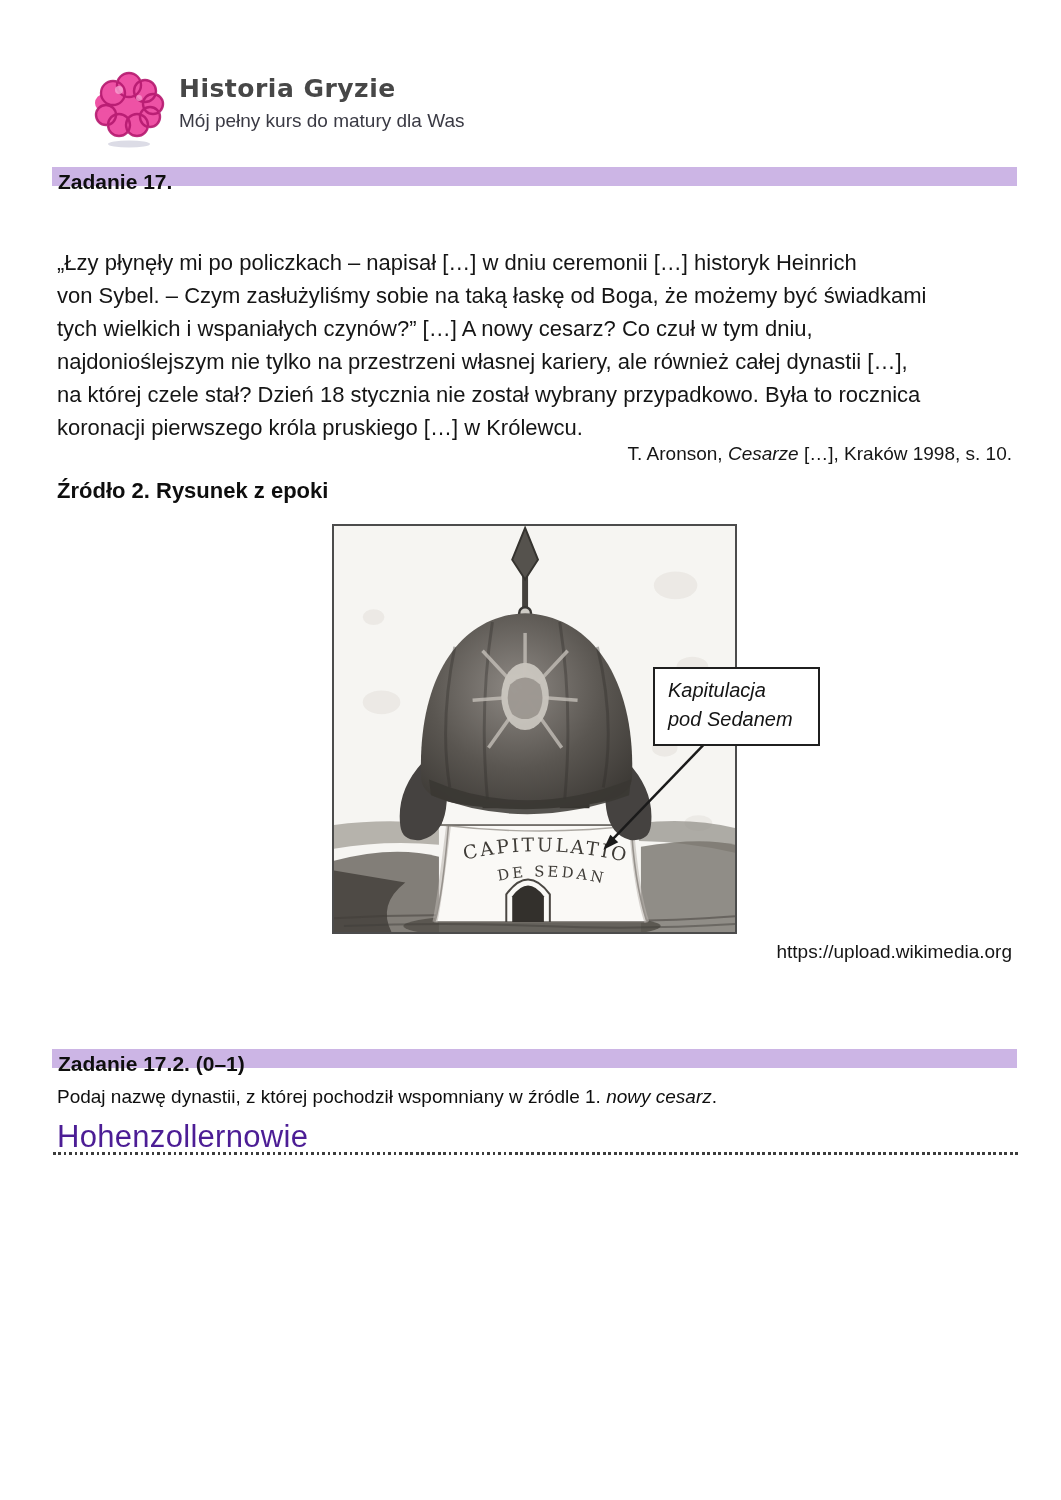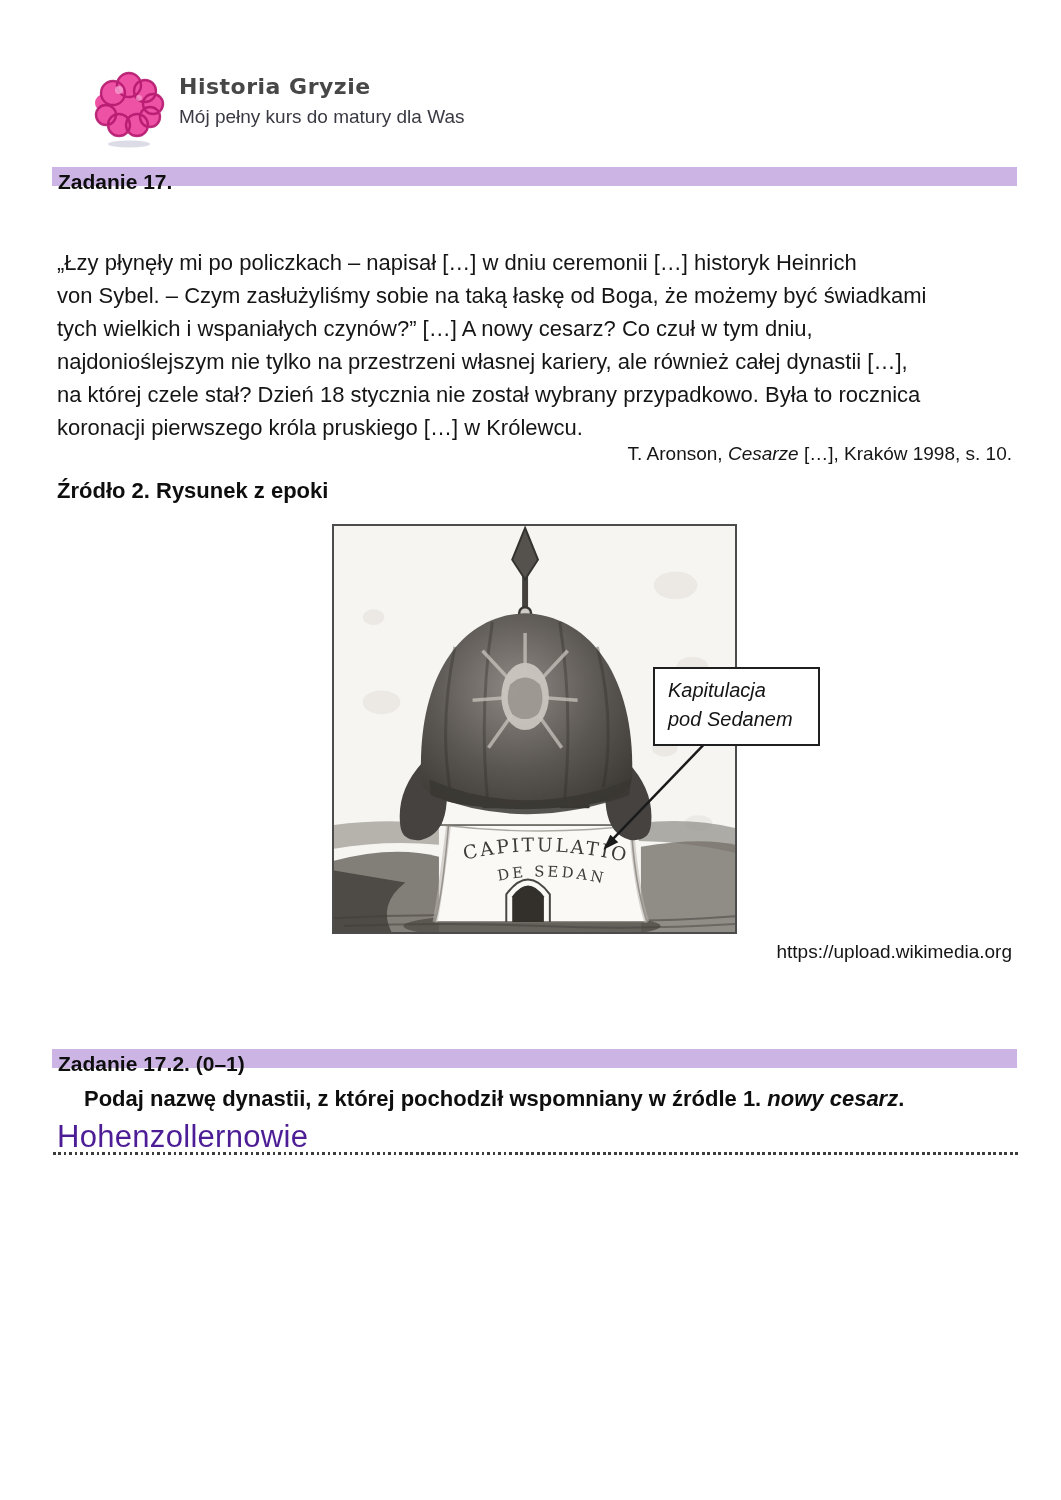--- a/index.html
+++ b/index.html
@@ -5,21 +5,21 @@
   html,body{margin:0;padding:0;background:#ffffff;}
   .page{
     position:relative;width:1061px;height:1500px;background:#ffffff;overflow:hidden;
     font-family:"Liberation Sans",sans-serif;color:#111;
   }
   
   .brand{position:absolute;left:93px;top:70px;display:flex;align-items:flex-start;}
   .brand-logo{width:72px;height:80px;flex:0 0 auto;}
   .brand-text{margin-left:14px;padding-top:4px;}
   .brand-title{
-    font-size:22px;font-weight:bold;color:#474747;letter-spacing:.5px;
+    font-size:25px;font-weight:bold;color:#474747;letter-spacing:.5px;
     font-family:"DejaVu Sans","Liberation Sans",sans-serif;
   }
   .brand-sub{margin-top:7px;font-size:19px;color:#3a3a44;}
   
   .banner{
     position:absolute;left:52px;width:965px;height:19px;background:#ccb5e5;
     font-size:21px;font-weight:bold;line-height:30px;padding-left:6px;box-sizing:border-box;color:#0e0e0e;
   }
   .banner-1{top:167px;}
   .banner-2{top:1049px;}
@@ -36,21 +36,21 @@
     border:2.5px solid #4c4c4c;box-sizing:border-box;background:#f6f5f2;
   }
   .figure-frame svg{display:block;width:100%;height:100%;}
   .fig-label{
     position:absolute;left:653px;top:667px;width:167px;height:79px;box-sizing:border-box;
     background:#ffffff;border:2px solid #1f1f1f;padding:7px 6px 6px 13px;
     font-style:italic;font-size:20px;line-height:1.45;color:#141414;
   }
   .credit{position:absolute;right:49px;top:941px;font-size:19px;color:#141414;}
   
-  .question{position:absolute;left:57px;top:1086px;font-size:22px;font-weight:bold;color:#0e0e0e;white-space:nowrap;margin-left:27px;}
+  .question{position:absolute;left:57px;top:1086px;font-size:19px;font-weight:normal;color:#0e0e0e;white-space:nowrap;}
   .answer-row{position:absolute;left:53px;top:1110px;width:968px;height:45px;}
   .answer-text{
     position:absolute;left:4px;bottom:3px;font-size:31px;line-height:1;
     color:#4c1d95;font-family:"Liberation Sans",sans-serif;letter-spacing:.3px;
   }
   .dots{
     position:absolute;left:0;right:0;bottom:0;height:3px;
     background:repeating-linear-gradient(to right,#3c3c3c 0 2.5px,transparent 2.5px 5.5px);
   }
   .it{font-style:italic;}

